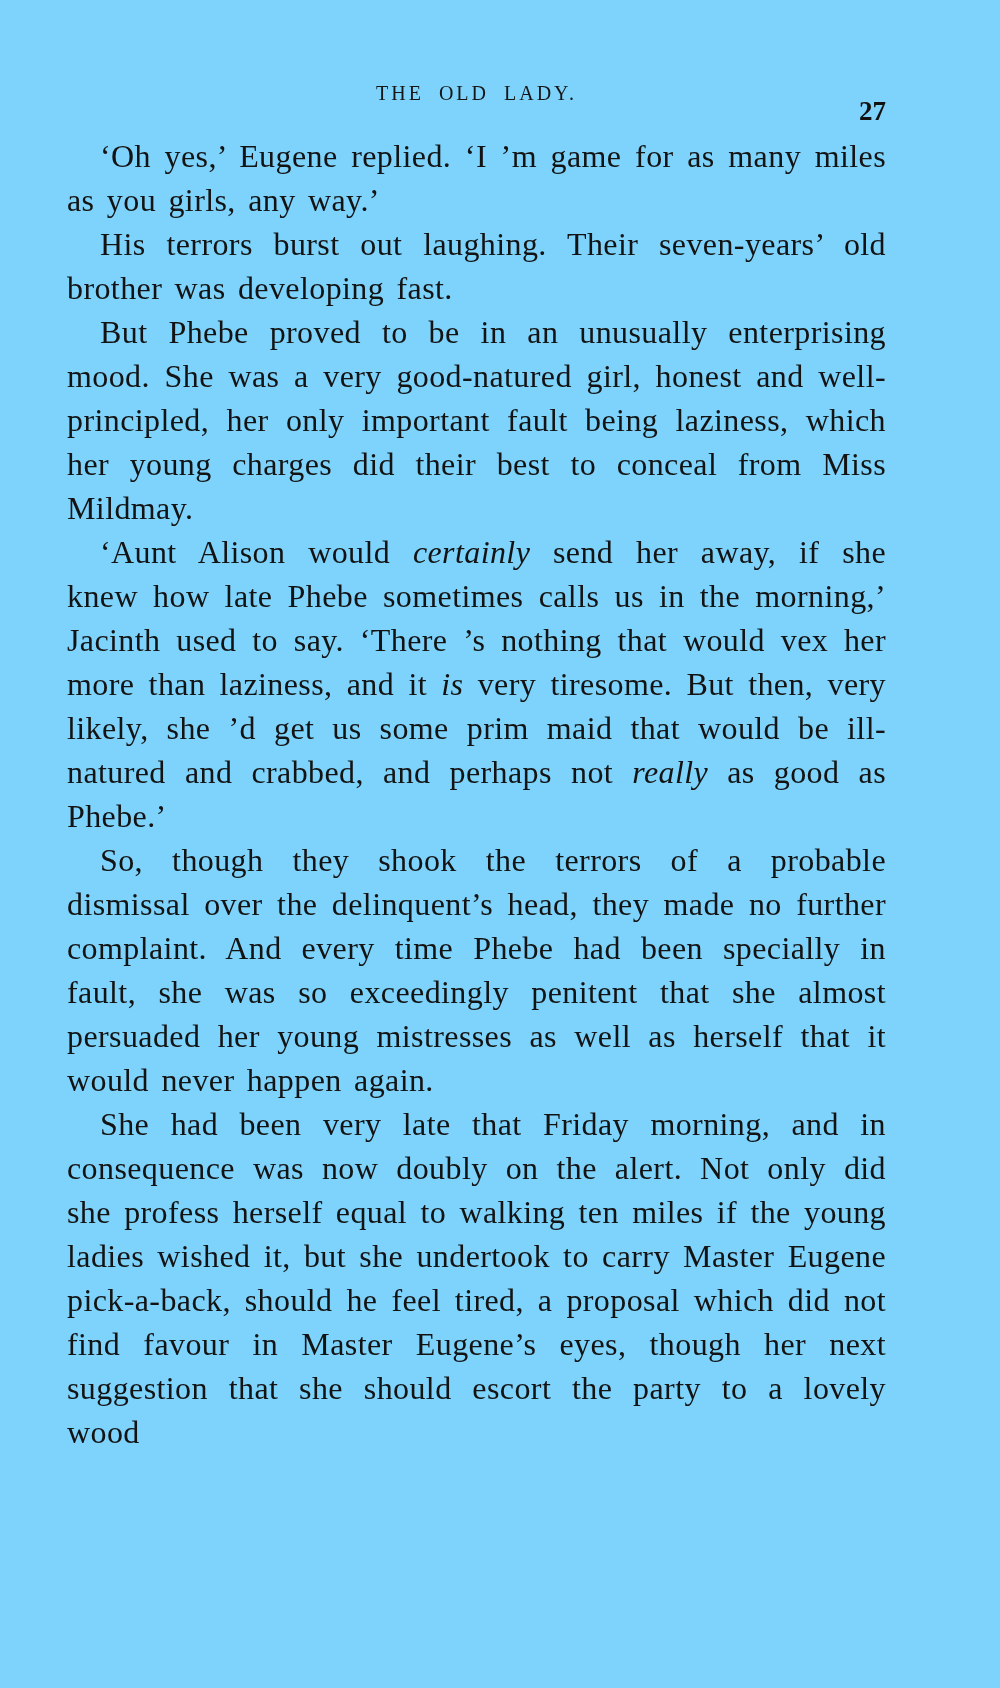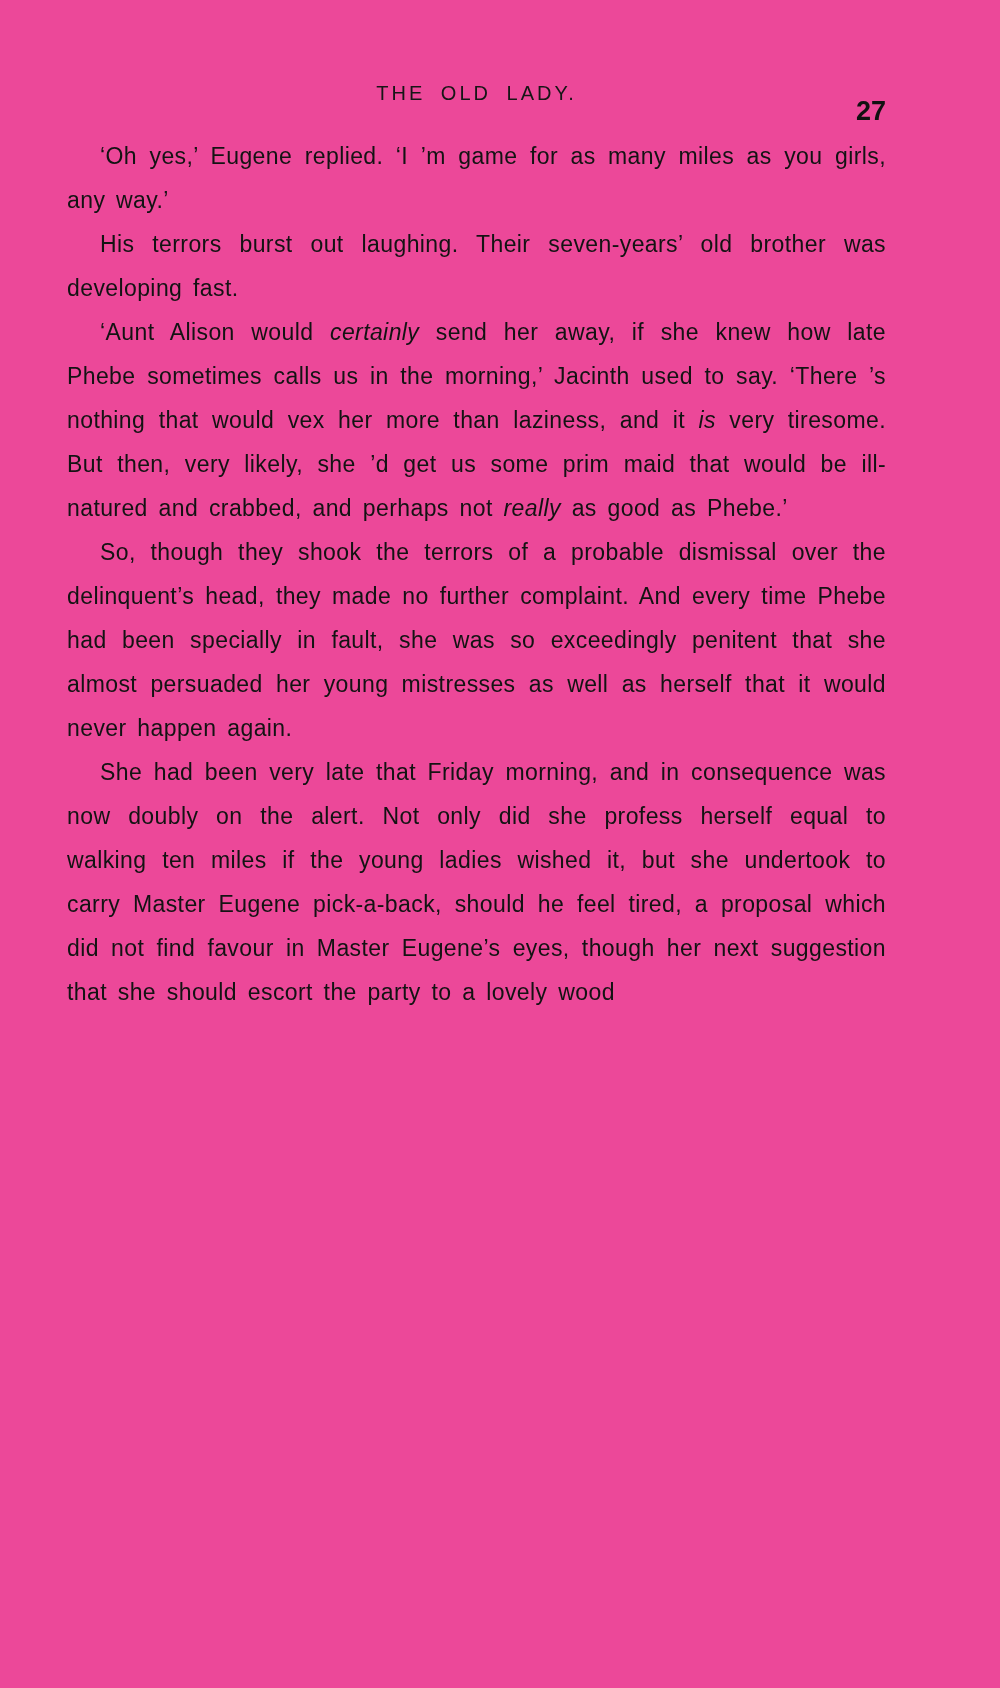--- a/index.html
+++ b/index.html
@@ -4,23 +4,23 @@
 <style>
   html, body {
     margin: 0;
     padding: 0;
     background: #ffffff;
   }
   .page {
     position: relative;
     width: 1000px;
     height: 1688px;
-    background: #ec4899;
+    background: #7dd3fc;
     color: #131313;
-    font-family: Liberation Sans, sans-serif;
+    font-family: Liberation Serif, serif;
     overflow: hidden;
   }
   .text-block {
     position: absolute;
     left: 67px;
     top: 80px;
     width: 819px;
   }
   .running-head {
     position: relative;
@@ -41,21 +41,21 @@
     position: absolute;
     right: 0;
     top: -4px;
     font-size: 27px;
     font-weight: bold;
     color: #111;
     margin-top: 20px;
   }
   .body-text {
     margin-top: 24px;
-    font-size: 23px;
+    font-size: 32px;
     line-height: 44px;
     text-align: justify;
     letter-spacing: 0.4px;
     word-spacing: 4px;
   }
   .para {
     margin: 0;
     padding: 0;
     text-indent: 33px;
   }
@@ -68,18 +68,19 @@
 
 <div class="page">
   <div class="text-block">
     <header class="running-head">
       <span class="head-title">THE OLD LADY.</span>
       <span class="page-num">27</span>
     </header>
     <main class="body-text" id="body-text">
         <p class="para"><span>‘Oh yes,’ Eugene replied.  ‘I ’m game for as many miles as you girls, any way.’</span></p>
         <p class="para"><span>His terrors burst out laughing.  Their seven-years’ old brother was developing fast.</span></p>
+        <p class="para"><span>But Phebe proved to be in an unusually enterprising mood. She was a very good-natured girl, honest and well-principled, her only important fault being laziness, which her young charges did their best to conceal from Miss Mildmay.</span></p>
         <p class="para"><span>‘Aunt Alison would </span><span class="it">certainly</span><span> send her away, if she knew how late Phebe sometimes calls us in the morning,’ Jacinth used to say.  ‘There ’s nothing that would vex her more than laziness, and it </span><span class="it">is</span><span> very tiresome.  But then, very likely, she ’d get us some prim maid that would be ill-natured and crabbed, and perhaps not </span><span class="it">really</span><span> as good as Phebe.’</span></p>
         <p class="para"><span>So, though they shook the terrors of a probable dismissal over the delinquent’s head, they made no further complaint. And every time Phebe had been specially in fault, she was so exceedingly penitent that she almost persuaded her young mistresses as well as herself that it would never happen again.</span></p>
         <p class="para"><span>She had been very late that Friday morning, and in consequence was now doubly on the alert.  Not only did she profess herself equal to walking ten miles if the young ladies wished it, but she undertook to carry Master Eugene pick-a-back, should he feel tired, a proposal which did not find favour in Master Eugene’s eyes, though her next suggestion that she should escort the party to a lovely wood</span></p>
       </main>
   </div>
 </div>
 
 </body></html>

